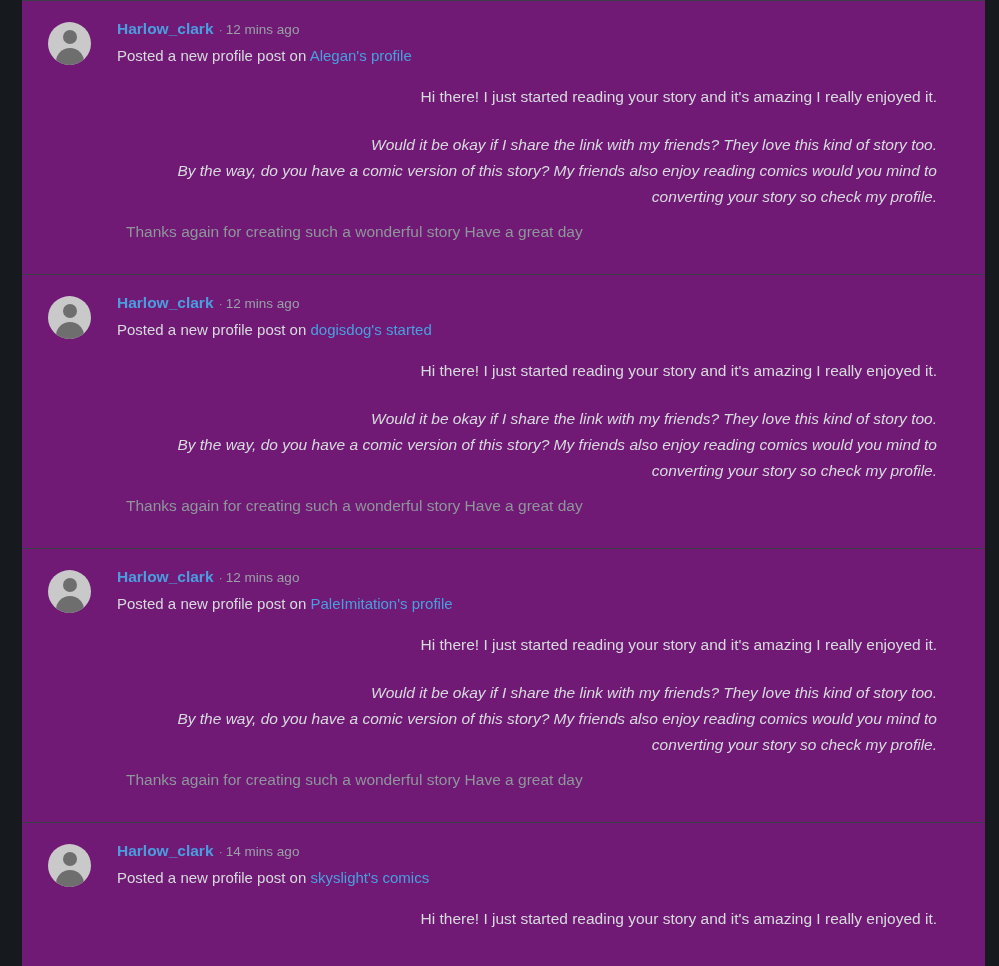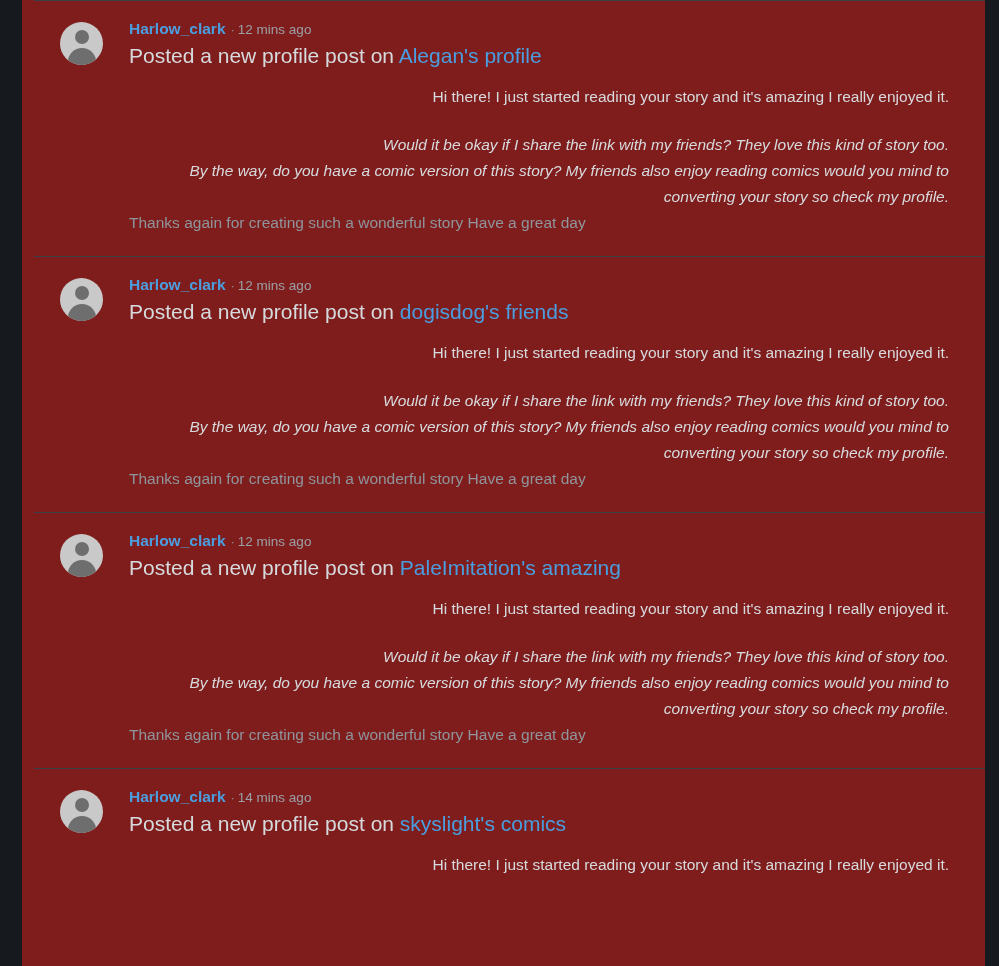--- a/index.html
+++ b/index.html
@@ -31,23 +31,22 @@
     right: 0; top: 0;
     width: 14px;
     height: 966px;
     background: #16191d;
   }
   .feed {
     position: absolute;
     left: 22px; top: 0;
     width: 963px;
     height: 966px;
-    background: #7f1d1d;
-    overflow: hidden;
-    padding-left: 12px;
+    background: #701a75;
+    overflow: hidden;
   }
   .feed-top-border {
     height: 1px;
     background: #3a4048;
     margin: 0 0 0 0;
   }
   .post {
     display: flex;
     padding: 18px 24px 20px 26px;
     border-bottom: 1px solid #3a4048;
@@ -106,21 +105,21 @@
     color: #8b9198;
     font-size: 13px;
     margin: 0 3px 0 5px;
   }
   .timestamp {
     color: #9aa0a6;
     font-size: 13.5px;
   }
   .action-line {
     color: #d7dadd;
-    font-size: 21px;
+    font-size: 15px;
     line-height: 24px;
     margin-bottom: 16px;
   }
   .profile-link {
     color: #4a9ee0;
     text-decoration: none;
   }
   .content-para {
     color: #d7dadd;
     font-size: 15.5px;
@@ -130,21 +129,21 @@
     text-align: right;
   }
   .content-para.tight {
     margin-bottom: 0;
     font-style: italic;
   }
   .content-muted {
     color: #8f959b;
     font-size: 15.5px;
     line-height: 26px;
-    margin: 0;
+    margin: 9px;
   }
 </style>
 </head>
 <body>
 
 <div id="page">
 
   <div class="left-gutter"></div>
   <div class="right-gutter"></div>
 
@@ -174,40 +173,40 @@
       <div class="avatar-wrap">
         <span class="avatar">
           <span class="head"></span>
           <span class="body"></span>
         </span>
       </div>
       <div class="post-body">
         <div class="meta-line">
           <a class="username" href="#">Harlow_clark</a><span class="dot-sep">·</span><span class="timestamp">12 mins ago</span>
         </div>
-        <div class="action-line"><span>Posted a new profile post on </span><a class="profile-link" href="#">dogisdog's friends</a></div>
+        <div class="action-line"><span>Posted a new profile post on </span><a class="profile-link" href="#">dogisdog's started</a></div>
         <p class="content-para">Hi there! I just started reading your story and it's amazing I really enjoyed it.</p>
         <p class="content-para tight">Would it be okay if I share the link with my friends? They love this kind of story too.</p>
         <p class="content-para tight">By the way, do you have a comic version of this story? My friends also enjoy reading comics would you mind to converting your story so check my profile.</p>
         <p class="content-muted">Thanks again for creating such a wonderful story Have a great day</p>
       </div>
     </div>
 
     <div class="post">
       <div class="avatar-wrap">
         <span class="avatar">
           <span class="head"></span>
           <span class="body"></span>
         </span>
       </div>
       <div class="post-body">
         <div class="meta-line">
           <a class="username" href="#">Harlow_clark</a><span class="dot-sep">·</span><span class="timestamp">12 mins ago</span>
         </div>
-        <div class="action-line"><span>Posted a new profile post on </span><a class="profile-link" href="#">PaleImitation's amazing</a></div>
+        <div class="action-line"><span>Posted a new profile post on </span><a class="profile-link" href="#">PaleImitation's profile</a></div>
         <p class="content-para">Hi there! I just started reading your story and it's amazing I really enjoyed it.</p>
         <p class="content-para tight">Would it be okay if I share the link with my friends? They love this kind of story too.</p>
         <p class="content-para tight">By the way, do you have a comic version of this story? My friends also enjoy reading comics would you mind to converting your story so check my profile.</p>
         <p class="content-muted">Thanks again for creating such a wonderful story Have a great day</p>
       </div>
     </div>
 
     <div class="post">
       <div class="avatar-wrap">
         <span class="avatar">

